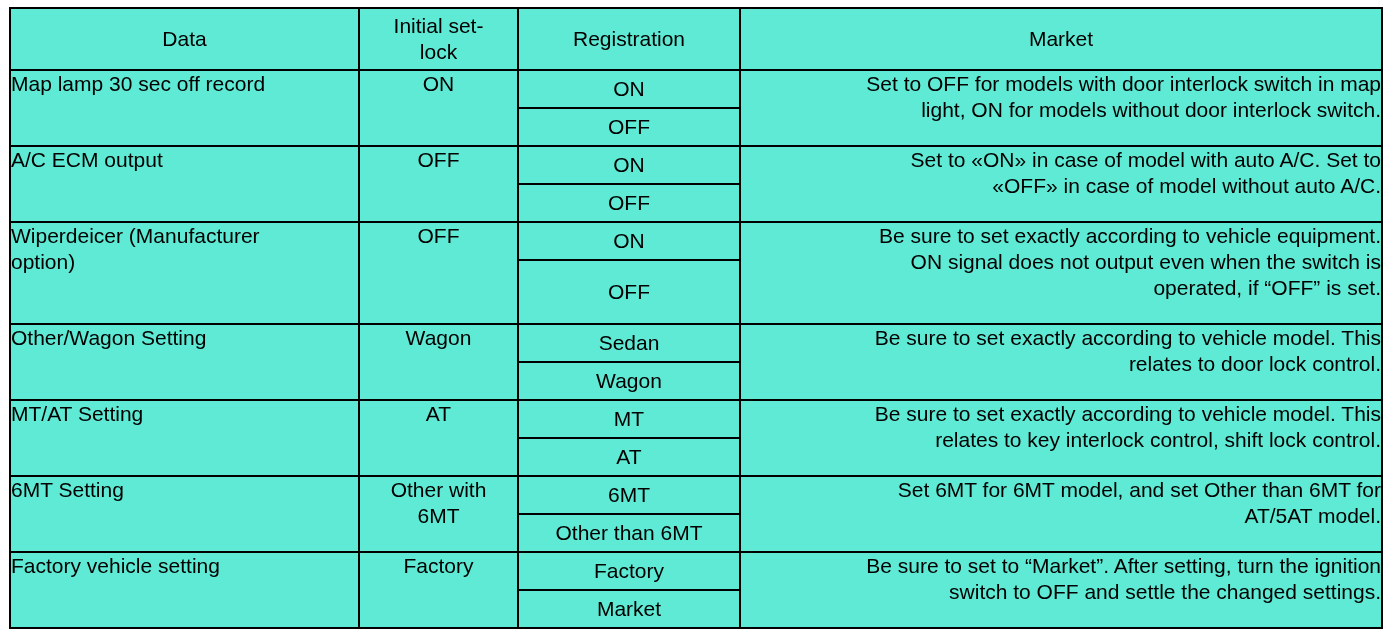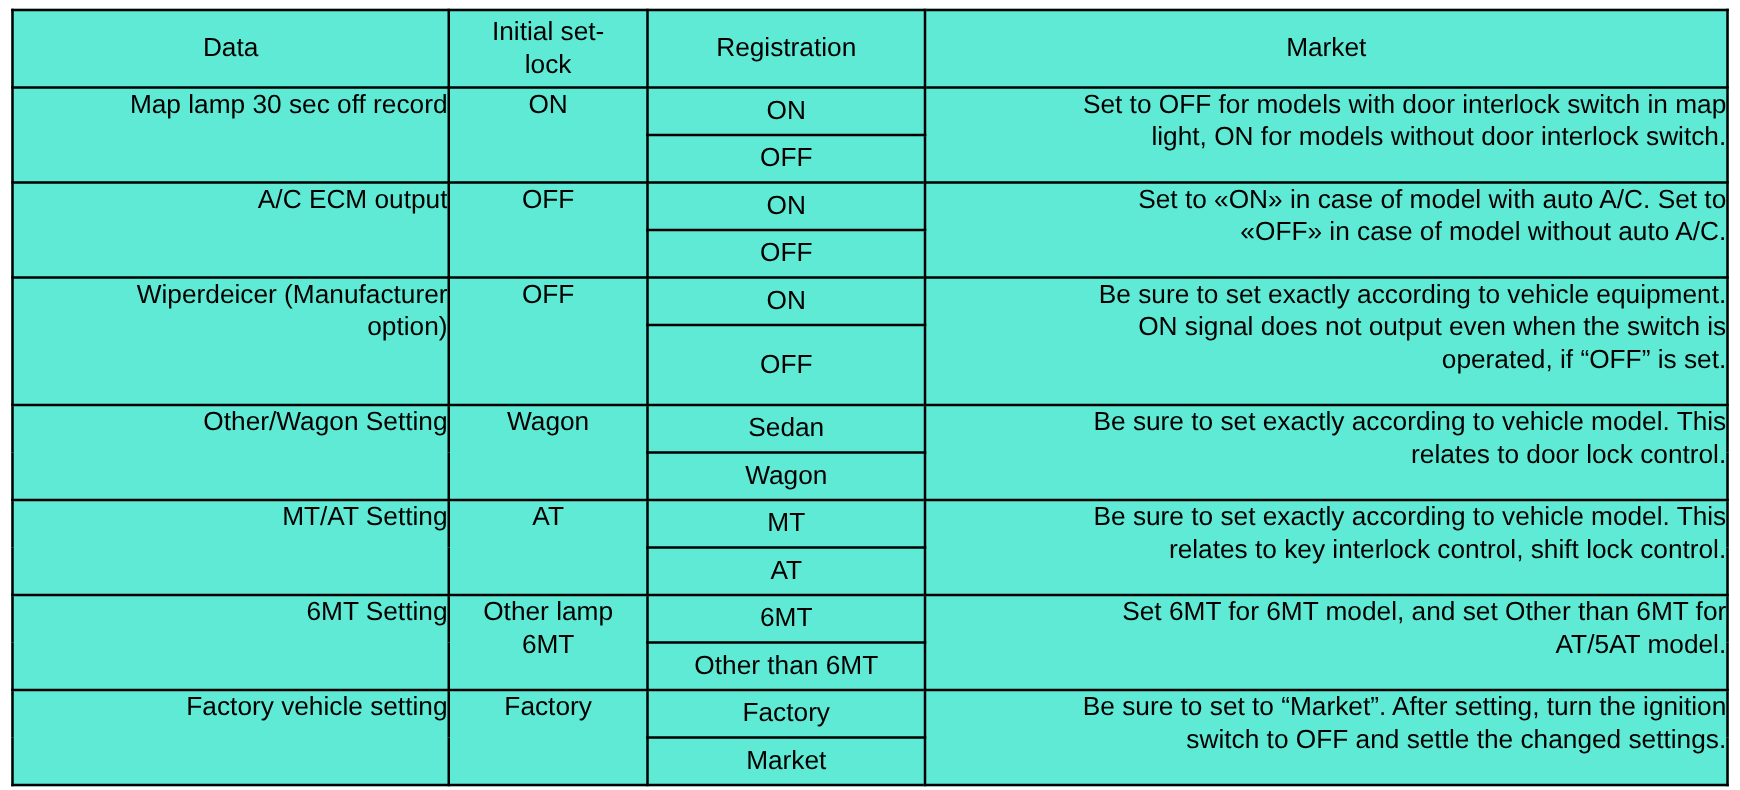--- a/index.html
+++ b/index.html
@@ -39,21 +39,21 @@
     overflow: hidden;
   }
   thead tr { height: 62px; }
   th {
     text-align: center;
     vertical-align: middle;
     white-space: pre-line;
     padding: 4px 6px;
   }
   td.cell-data {
-    text-align: right;
+    text-align: left;
     vertical-align: top;
     padding: 5px 8px 4px 9px;
     white-space: pre-line;
   }
   td.cell-initial {
     text-align: center;
     vertical-align: top;
     padding: 5px 4px 4px 4px;
     white-space: pre-line;
   }
@@ -143,21 +143,21 @@
     <td class="cell-reg">MT</td>
     <td class="cell-remarks" rowspan="2">Be sure to set exactly according to vehicle model. This
 relates to key interlock control, shift lock control.</td>
   </tr>
   <tr class="row-b" style="height: 37px;">
     <td class="cell-reg">AT</td>
   </tr>
 
   <tr class="row-a" style="height: 36px;">
     <td class="cell-data" rowspan="2">6MT Setting</td>
-    <td class="cell-initial" rowspan="2">Other lamp
+    <td class="cell-initial" rowspan="2">Other with
 6MT</td>
     <td class="cell-reg">6MT</td>
     <td class="cell-remarks" rowspan="2">Set 6MT for 6MT model, and set Other than 6MT for
 AT/5AT model.</td>
   </tr>
   <tr class="row-b" style="height: 35px;">
     <td class="cell-reg">Other than 6MT</td>
   </tr>
 
   <tr class="row-a" style="height: 38px;">

